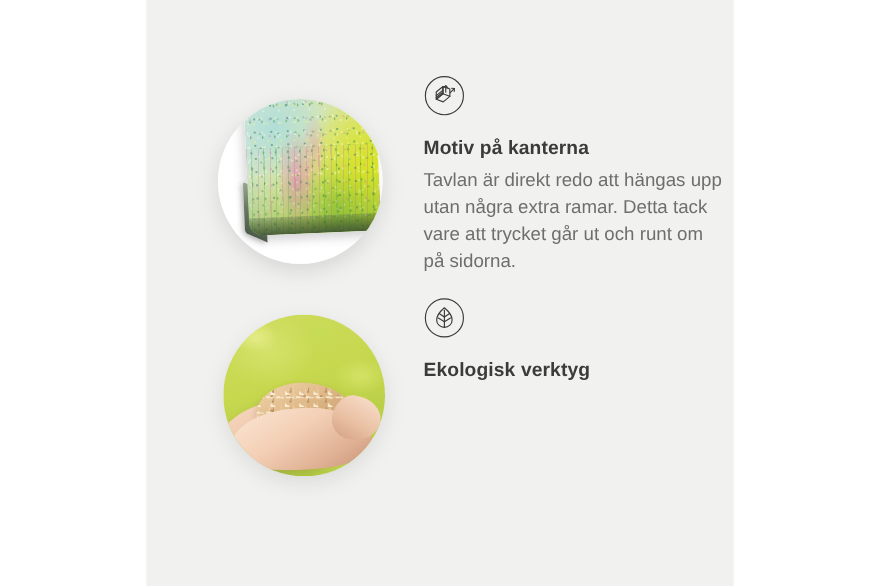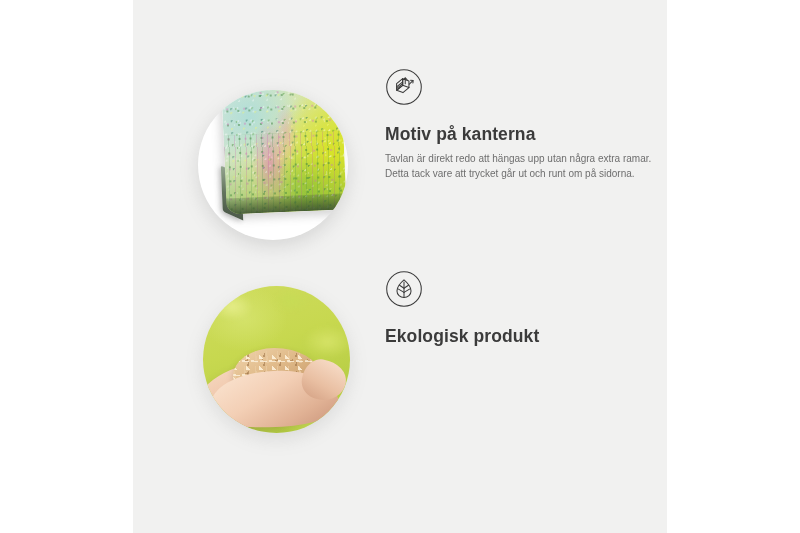--- a/index.html
+++ b/index.html
@@ -200,21 +200,21 @@
 
   .feat-title {
     font-size:17.5px;
     font-weight:600;
     color:#3b3b3b;
     letter-spacing:.1px;
     margin-bottom:7px;
     white-space:nowrap;
   }
   .feat-body {
-    font-size:10px;
+    font-size:17px;
     line-height:1.45;
     color:#6e6e6e;
     max-width:276px;
   }
 </style>
 </head>
 <body>
 
 <div id="page">
 
@@ -270,18 +270,18 @@
             <circle cx="20" cy="20" r="18.2"></circle>
             <path d="M20 10.3 C15.1 14.4 12.6 18.3 12.6 22.0 C12.6 25.9 15.9 29.0 20 29.0 C24.1 29.0 27.4 25.9 27.4 22.0 C27.4 18.3 24.9 14.4 20 10.3 Z"></path>
             <path d="M20 12.6 L20 29.0"></path>
             <path d="M20 19.2 L15.3 16.0"></path>
             <path d="M20 19.2 L24.7 16.0"></path>
             <path d="M20 23.6 L14.2 20.1"></path>
             <path d="M20 23.6 L25.8 20.1"></path>
           </svg>
         </div>
 
-        <h2 class="feat-title">Ekologisk produkt</h2>
+        <h2 class="feat-title">Ekologisk verktyg</h2>
       </div>
     </section>
 
   </div>
 </div>
 
 </body></html>

